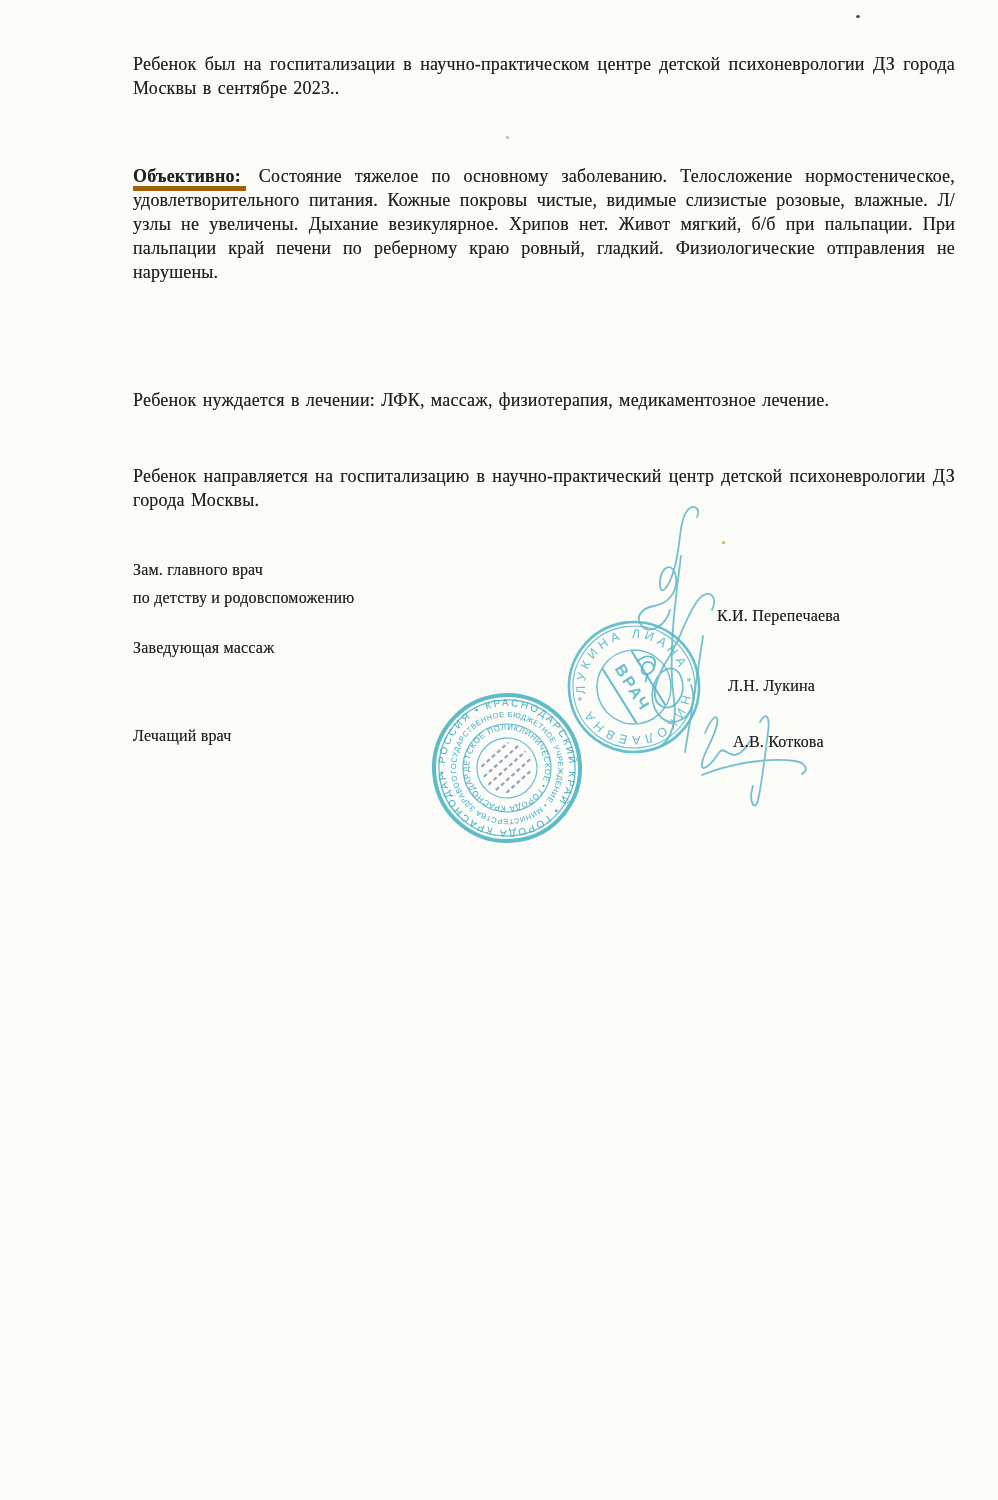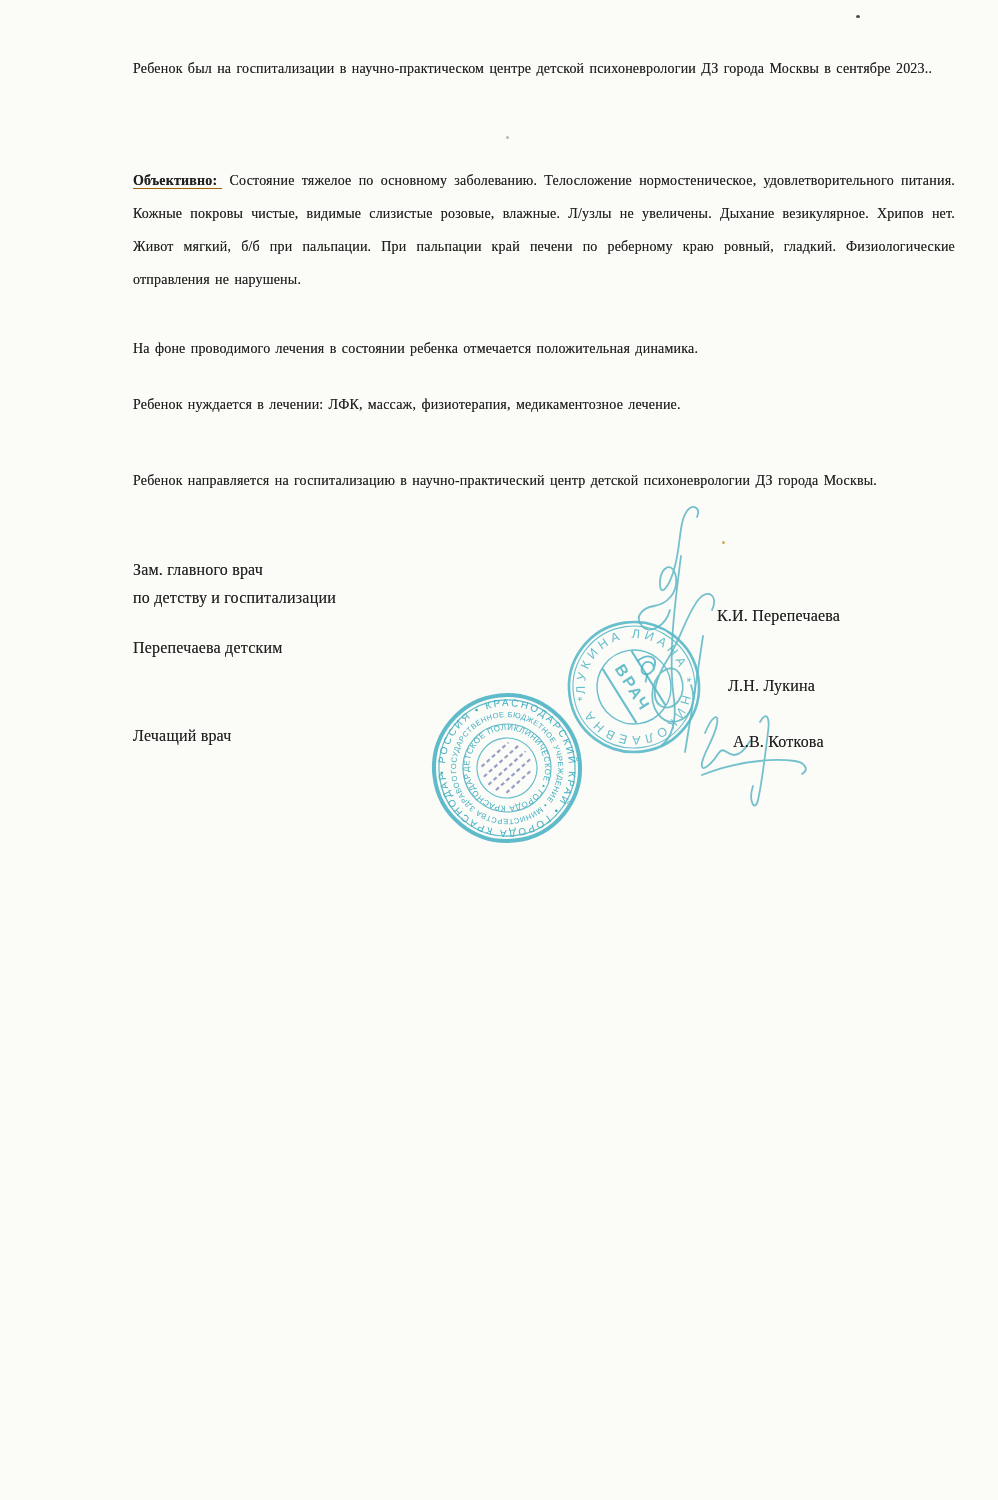--- a/index.html
+++ b/index.html
@@ -8,30 +8,30 @@
   }
   html,body{margin:0;padding:0;}
   body{background:#e8e8e6;}
   .page{
     position:relative; width:998px; height:1500px; margin:0 auto;
     background:var(--paper); overflow:hidden;
     font-family:"Liberation Serif", serif; color:var(--text-ink);
   }
   .para{
     position:absolute; left:133px; width:822px; margin:0;
-    font-size:14px; line-height:33px; text-align:justify; text-align-last:left;
+    font-size:18px; line-height:24px; text-align:justify; text-align-last:left;
     letter-spacing:.2px; word-spacing:1.5px;
     text-shadow:0 0 .6px rgba(30,30,30,.55);
   }
   .p1{top:52px;}
   .p2{top:164px;}
   .p3{top:332px;}
   .p4{top:388px;}
   .p5{top:464px;}
-  .obj-label{font-weight:bold; border-bottom:1px solid #a16207; padding-right:5px;}
+  .obj-label{font-weight:bold; border-bottom:5px solid #a16207; padding-right:5px;}
   .line{
     position:absolute; margin:0; font-size:16px; line-height:28px;
     letter-spacing:.2px; white-space:nowrap;
     text-shadow:0 0 .6px rgba(30,30,30,.55);
   }
   .r1a{left:133px; top:556px;}
   .r1b{left:133px; top:584px;}
   .n1 {left:717px; top:602px;}
   .r2a{left:133px; top:634px;}
   .r2b{left:133px; top:662px;}
@@ -57,31 +57,30 @@
 </style>
 </head>
 <body>
 
 <div class="page">
 
   <p class="para p1">Ребенок был на госпитализации в научно-практическом центре детской психоневрологии ДЗ города Москвы в сентябре 2023..</p>
 
   <p class="para p2"><span class="obj-label">Объективно:</span><span> Состояние тяжелое по основному заболеванию. Телосложение нормостеническое, удовлетворительного питания. Кожные покровы чистые, видимые слизистые розовые, влажные. Л/узлы не увеличены. Дыхание везикулярное. Хрипов нет. Живот мягкий, б/б при пальпации. При пальпации край печени по реберному краю ровный, гладкий. Физиологические отправления не нарушены.</span></p>
 
-  <p class="para p3">На фоне проводимого лечения в состоянии ребенка отмечается положительная динамика.</p>
 
   <p class="para p5">Ребенок направляется на госпитализацию в научно-практический центр детской психоневрологии ДЗ города Москвы.</p>
 
   <p class="para p4">Ребенок нуждается в лечении: ЛФК, массаж, физиотерапия, медикаментозное лечение.</p>
 
   <p class="line r1a">Зам. главного врач</p>
-  <p class="line r1b">по детству и госпитализации</p>
+  <p class="line r1b">по детству и родовспоможению</p>
   <p class="line n1">К.И. Перепечаева</p>
 
-  <p class="line r2a">Перепечаева детским</p>
+  <p class="line r2a">Заведующая массаж</p>
   <p class="line n2">Л.Н. Лукина</p>
 
   <p class="line r3a">Лечащий врач</p>
   <p class="line n3">А.В. Коткова</p>
 
   <div class="speck s1"></div>
   <div class="speck s2"></div>
   <div class="speck s3"></div>
 
   <svg class="overlay" width="998" height="1500" viewBox="0 0 998 1500">

